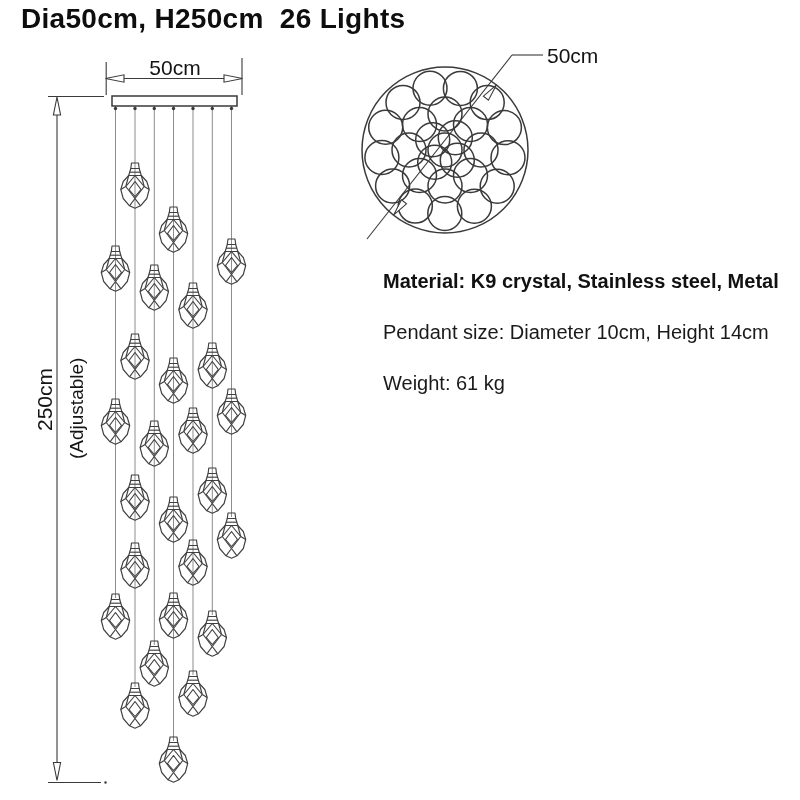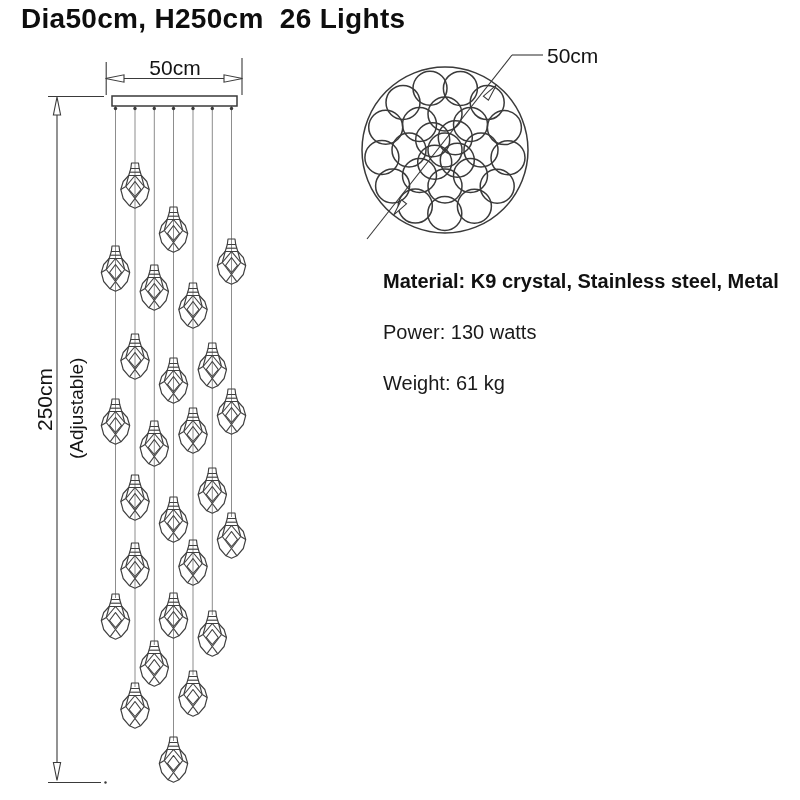--- a/index.html
+++ b/index.html
@@ -162,17 +162,17 @@
         <line class="dim" x1="512" y1="55" x2="543" y2="55"></line>
         <polygon class="arrowhead" points="496.5,84.8 488.4,100.2 483.4,96.2"></polygon>
         <polygon class="arrowhead" points="393.5,215.2 406.5,203.8 401.5,199.8"></polygon>
         <text class="svg-label" x="547" y="63">50cm</text>
       </g>
     </g>
   </svg>
 
   <div class="specs" id="spec-list">
       <div class="spec-line bold">Material: K9 crystal, Stainless steel, Metal</div>
-      <div class="spec-line">Power: 130 watts</div>
+      <div class="spec-line">Pendant size: Diameter 10cm, Height 14cm</div>
       <div class="spec-line">Weight: 61 kg</div>
     </div>
 
 </div>
 
 </body></html>

